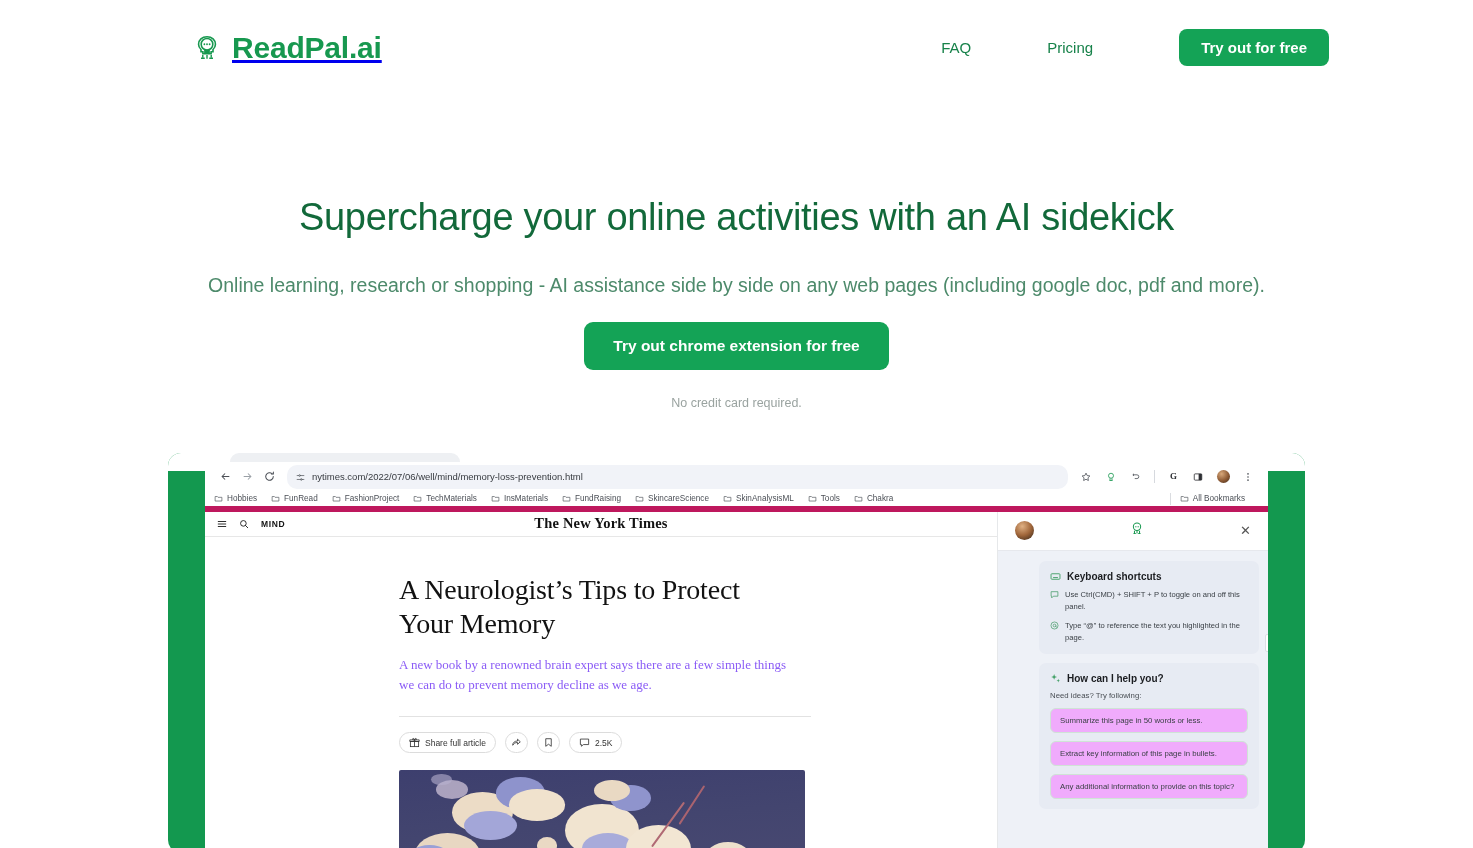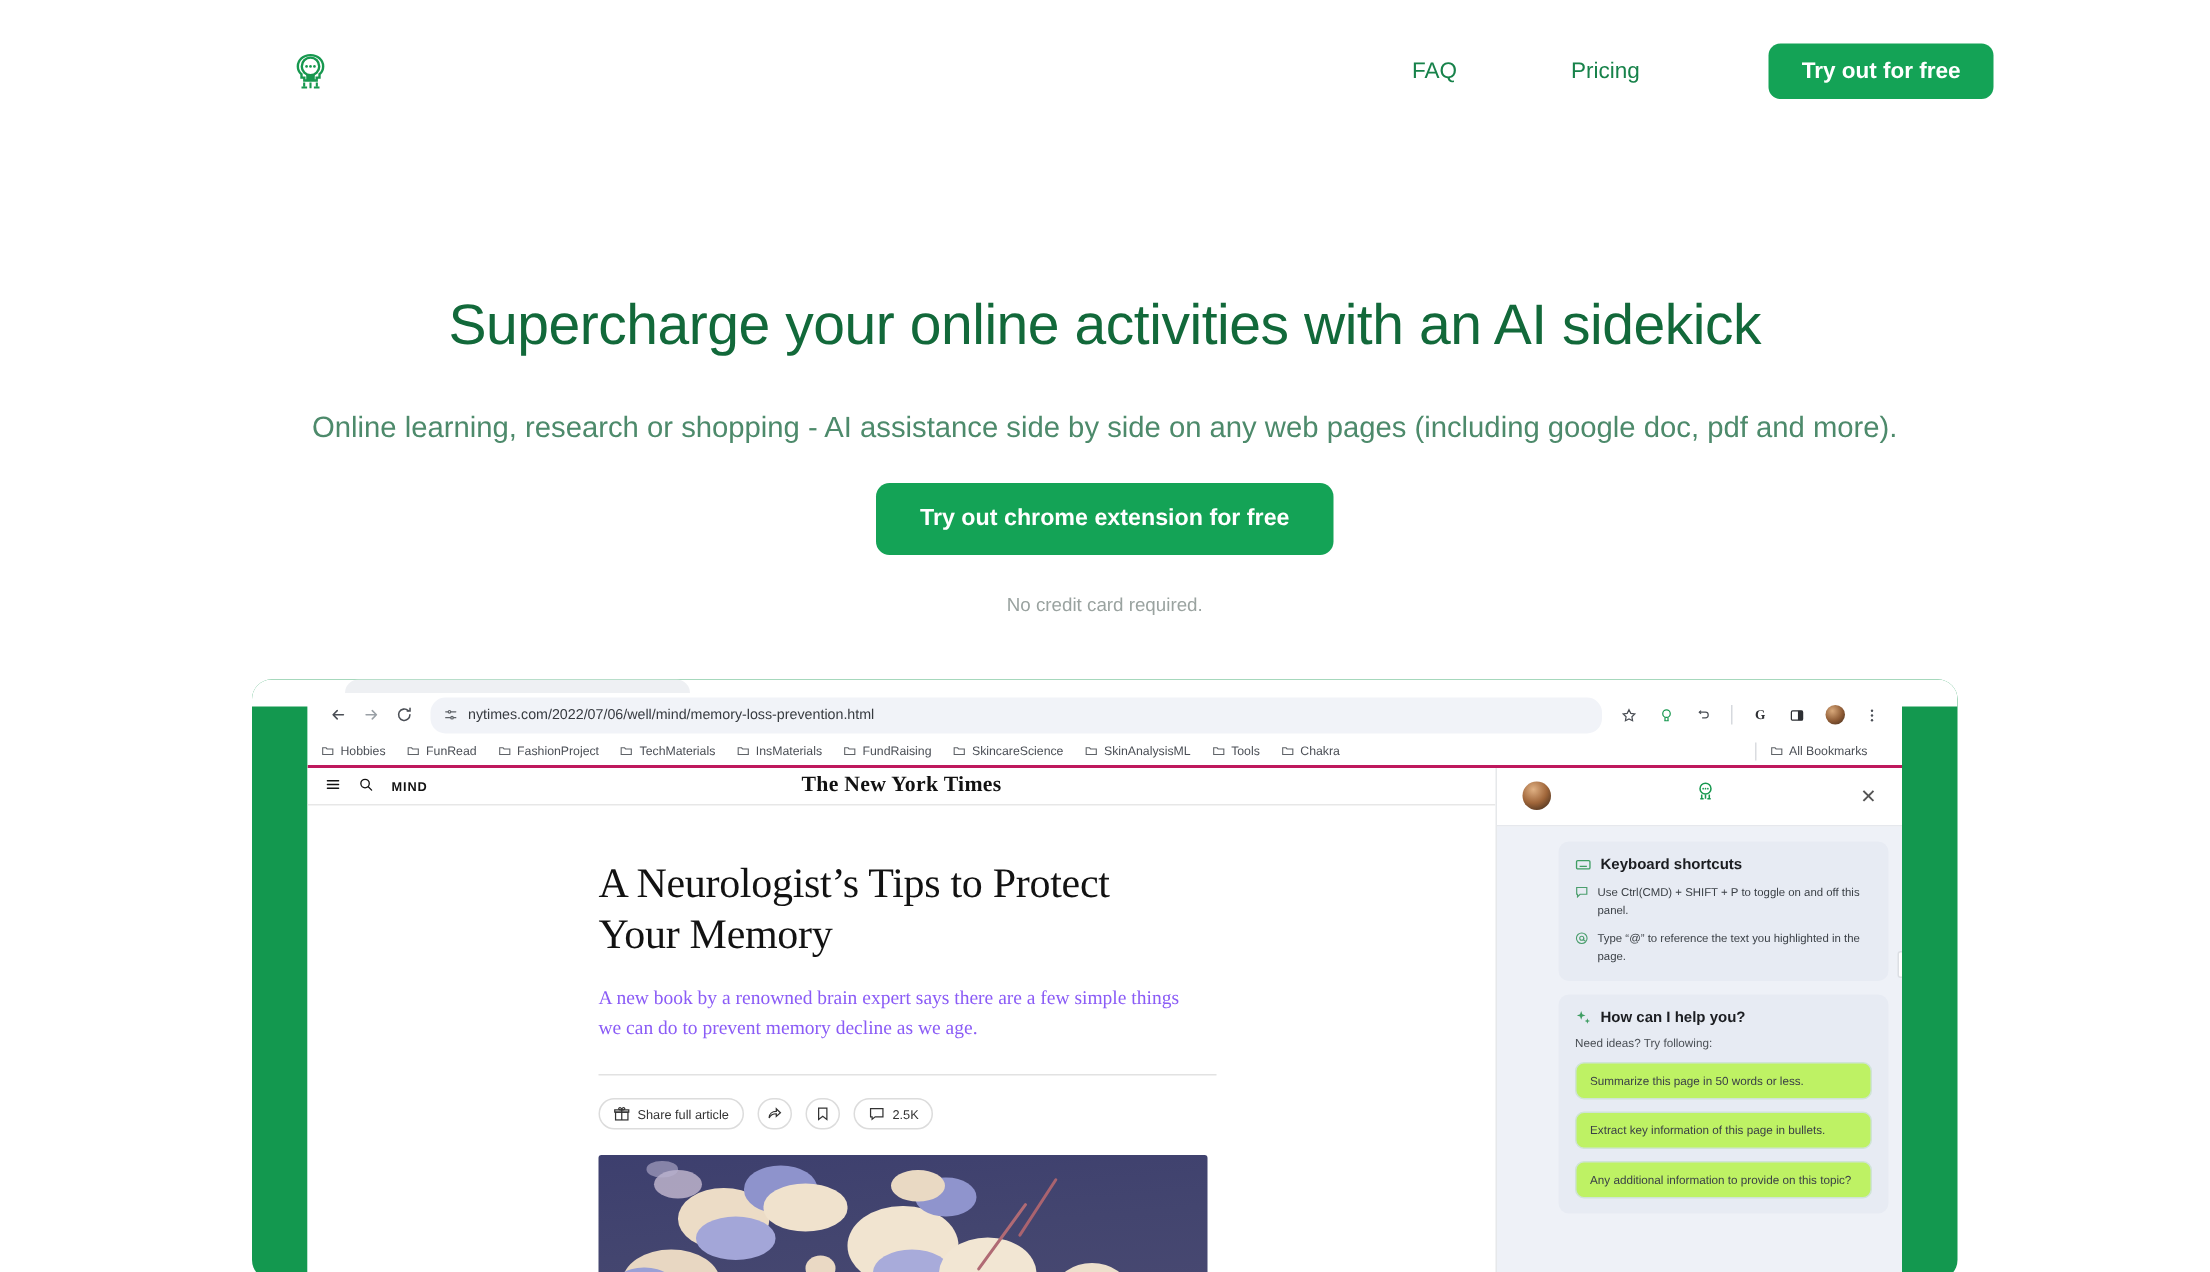--- a/index.html
+++ b/index.html
@@ -90,21 +90,21 @@
   .cb-sep{width:1px;height:13px;background:#d6d9de;margin:0 4px;}
   .avatar-dot{
     width:13px;height:13px;border-radius:50%;
     background:radial-gradient(circle at 35% 30%,#d8a87a 0%,#8d5a34 55%,#3d2a1c 100%);
     flex:0 0 auto;
   }
 
   
   .bm-bar{
     height:20px;display:flex;align-items:center;padding:0 9px;
-    border-bottom:2px solid #be185d;background:#fff;
+    border-bottom:6px solid #be185d;background:#fff;
   }
   .bm{
     display:flex;align-items:center;gap:4px;padding:0 8px 0 0;margin-right:6px;
     cursor:pointer;
   }
   .bm-label{font-size:8.2px;color:#4b4f56;white-space:nowrap;}
   .bm-spacer{flex:1;}
   .bm-div{width:1px;height:12px;background:#dadce0;margin-right:9px;}
 
   
@@ -171,21 +171,21 @@
     color:#1b1d21;margin-bottom:7px;
   }
   .tip{
     display:flex;gap:6px;font-size:7.6px;color:#3b4046;line-height:1.55;
     margin-bottom:8px;
   }
   .tip:last-child{margin-bottom:0;}
   .tip-ico{flex:0 0 auto;margin-top:1px;}
   .need{font-size:7.8px;color:#4a4f55;margin-bottom:8px;}
   .sugg{
-    background:#bef264;border:1px solid #cfe3d6;border-radius:6px;
+    background:#f0abfc;border:1px solid #cfe3d6;border-radius:6px;
     padding:7px 9px;font-size:7.8px;color:#3b4046;margin-bottom:8px;cursor:pointer;
   }
   .sugg:last-child{margin-bottom:0;}
   .rp-handle{
     position:absolute;right:-4px;top:172px;width:7px;height:18px;
     background:#fff;border:1px solid #dcdfe4;border-radius:2px;cursor:ew-resize;
   }
 </style>
 </head>
 <body>
@@ -196,20 +196,21 @@
       <svg viewBox="0 0 32 32" width="30" height="30" fill="none" stroke="#17984f" stroke-width="1.7">
         <path d="M16 4c5.3 0 9 3.6 9 8 0 2.4-1.1 4.3-2.6 5.6V20h-2v2h-2.2v-3.2h-1.5V22h-1.4v-3.2h-1.5V22h-2.2v-2h-2v-2.4C8.1 16.3 7 14.4 7 12c0-4.4 3.7-8 9-8z"></path>
         <circle cx="16" cy="12" r="6.2" fill="none"></circle>
         <circle cx="13.2" cy="12" r=".95" fill="#17984f" stroke="none"></circle>
         <circle cx="16" cy="12" r=".95" fill="#17984f" stroke="none"></circle>
         <circle cx="18.8" cy="12" r=".95" fill="#17984f" stroke="none"></circle>
         <path d="M11.5 23.5v3M16 23.5v4M20.5 23.5v3" stroke-width="1.5"></path>
         <path d="M9.6 27h4M18.4 27h4" stroke-width="1.5"></path>
       </svg>
     </span>
+    <span class="brand-text">ReadPal.ai</span>
   </a>
   <span class="nav-spacer"></span>
   <nav class="nav-links">
     <a class="nav-link" href="#">FAQ</a>
     <a class="nav-link" href="#">Pricing</a>
   </nav>
   <button class="nav-cta">Try out for free</button>
 </header>
 
 <section class="hero">

